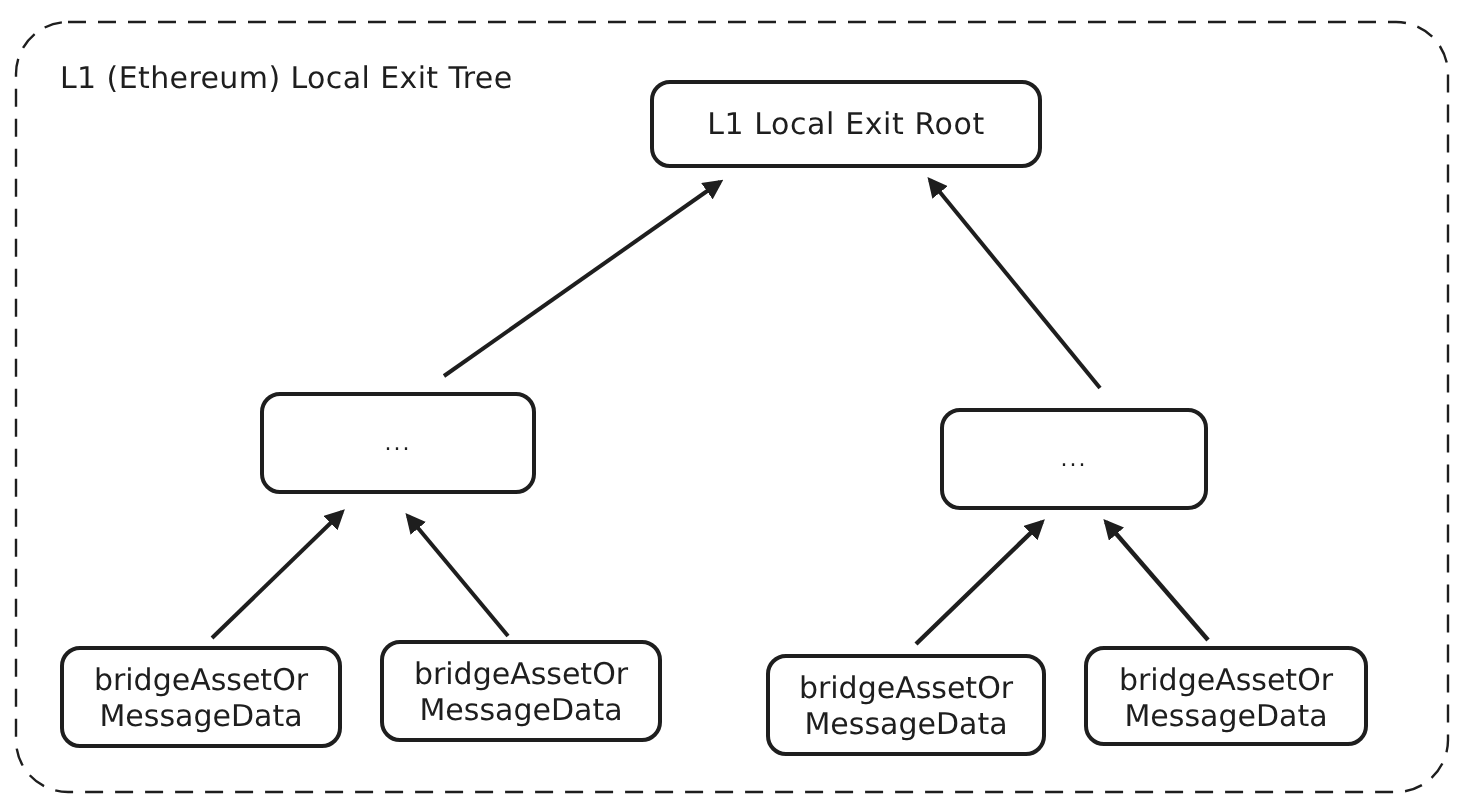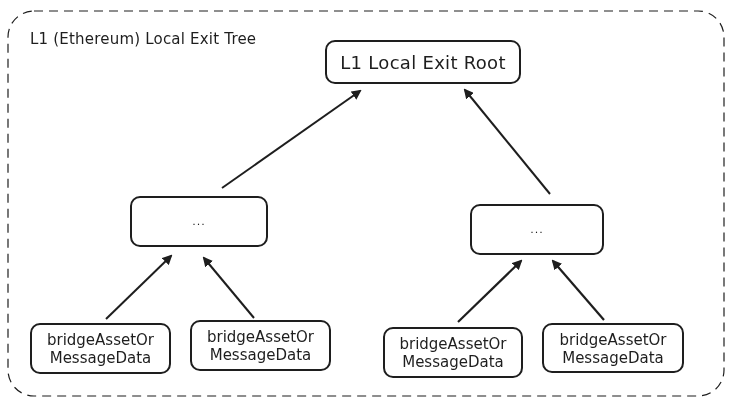--- a/index.html
+++ b/index.html
@@ -40,21 +40,21 @@
       background: #ffffff;
       display: flex;
       align-items: center;
       justify-content: center;
       text-align: center;
       font-family: "DejaVu Sans", sans-serif;
       color: #1e1e1e;
     }
     .node.root {
       left: 325px; top: 40px; width: 196px; height: 44px;
-      font-size: 18px;
+      font-size: 15px;
       letter-spacing: 0.3px;
     }
     .node.mid {
       font-size: 11px;
       letter-spacing: 1px;
     }
     .node.mid-left  { left: 130px; top: 196px; width: 138px; height: 51px; }
     .node.mid-right { left: 470px; top: 204px; width: 134px; height: 51px; }
     .node.leaf {
       font-size: 15px;

